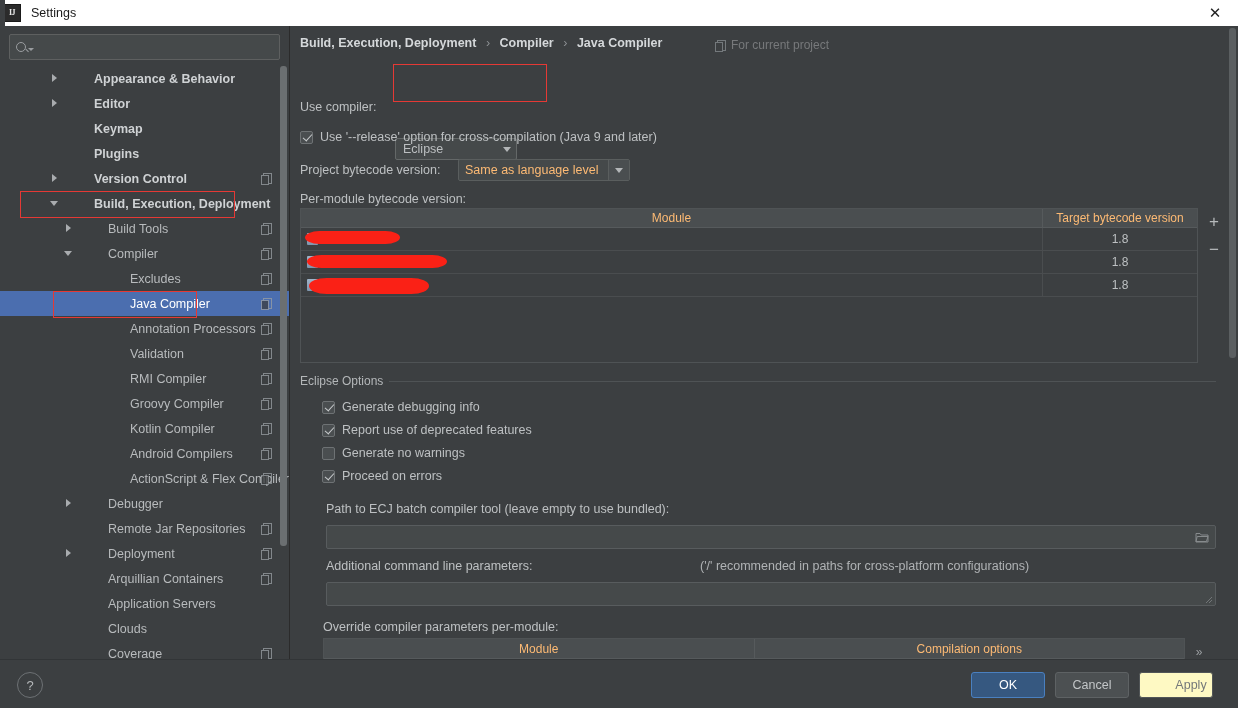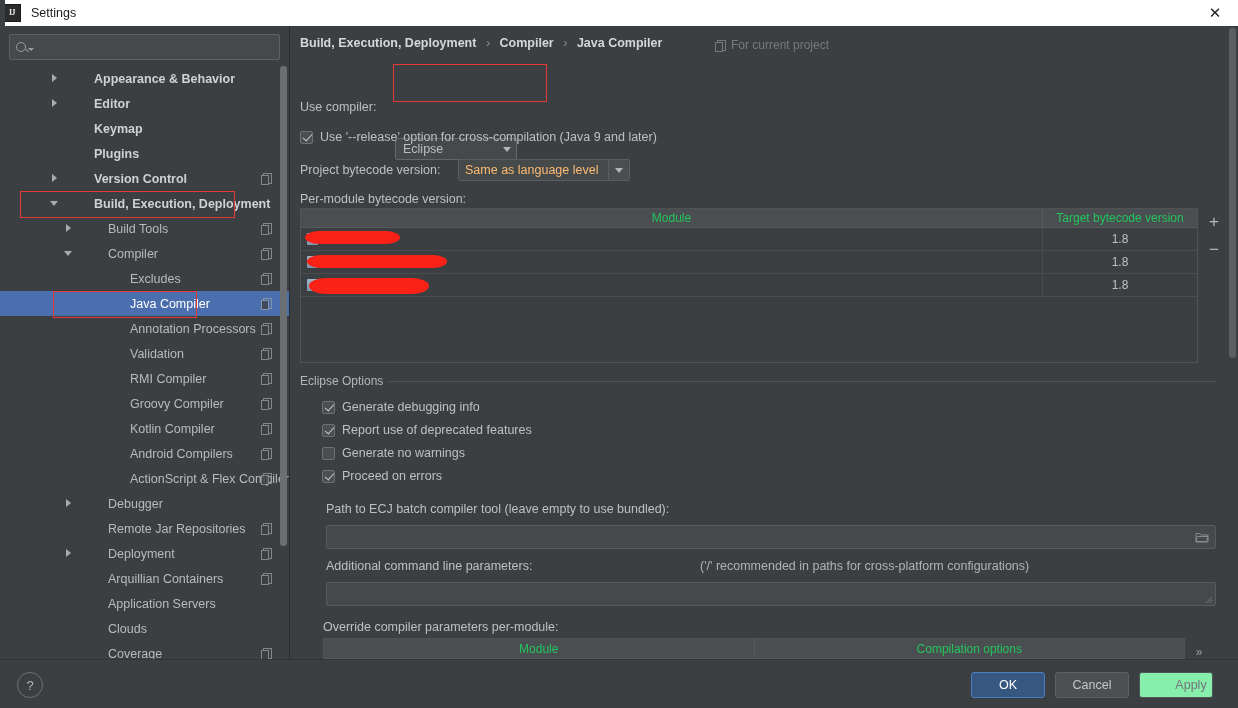--- a/index.html
+++ b/index.html
@@ -367,21 +367,21 @@
     height: 19px;
     background: #4a4e50;
     border-bottom: 1px solid #565a5c;
     box-sizing: border-box;
   }
   .th {
     display: flex;
     align-items: center;
     justify-content: center;
     font-size: 12px;
-    color: #22c55e;
+    color: #fdba74;
     box-sizing: border-box;
   }
   .th.module-col { flex: 1; border-right: 1px solid #565a5c; }
   .th.tbv-col { width: 154px; }
   .trow {
     display: flex;
     height: 23px;
     border-bottom: 1px solid #4a4d4f;
     box-sizing: border-box;
   }
@@ -579,21 +579,21 @@
   #cancel-btn {
     left: 1055px;
     width: 74px;
     background: #4c5052;
     border: 1px solid #5e6264;
     color: #c3c6c8;
   }
   #apply-btn {
     left: 1139px;
     width: 74px;
-    background: #86efac;
+    background: #fef9c3;
     border: 1px solid #515557;
     color: #74787a;
     padding-left: 30px;
   }
 
   svg { display: block; }
 </style>
 </head>
 <body>
 

